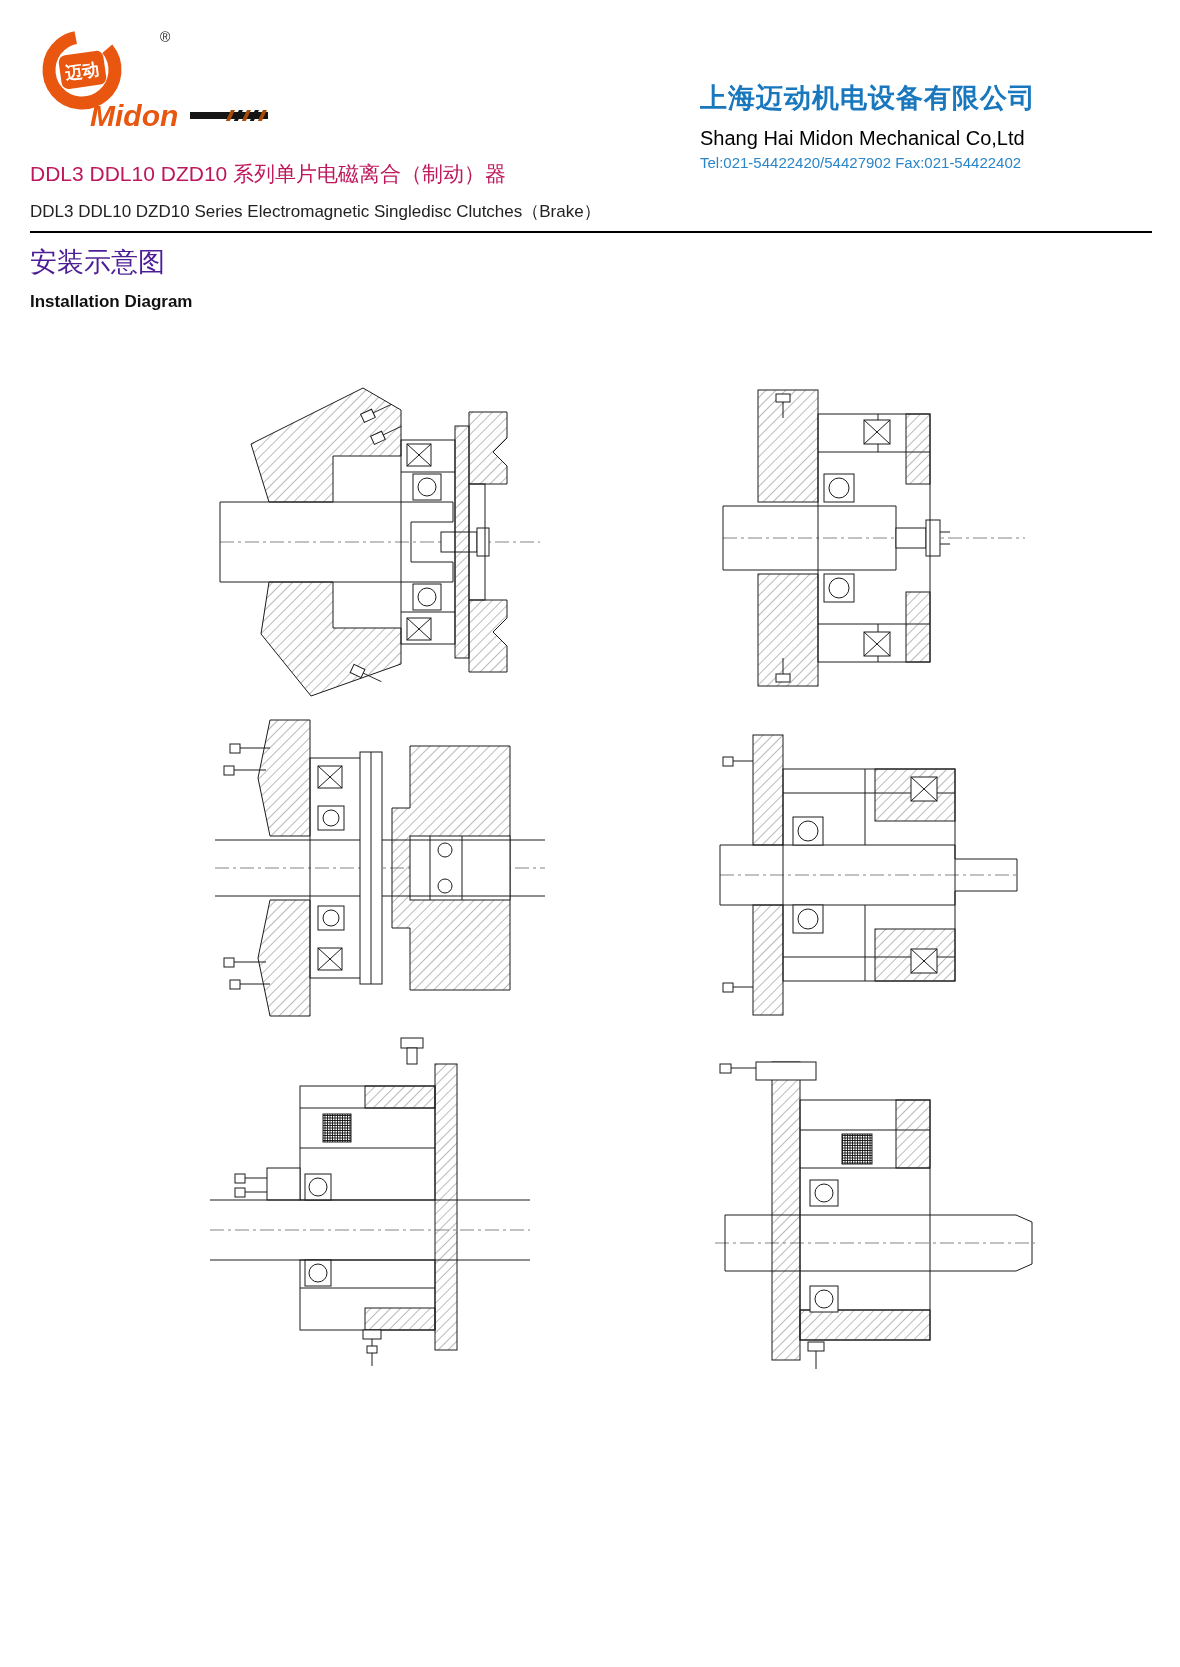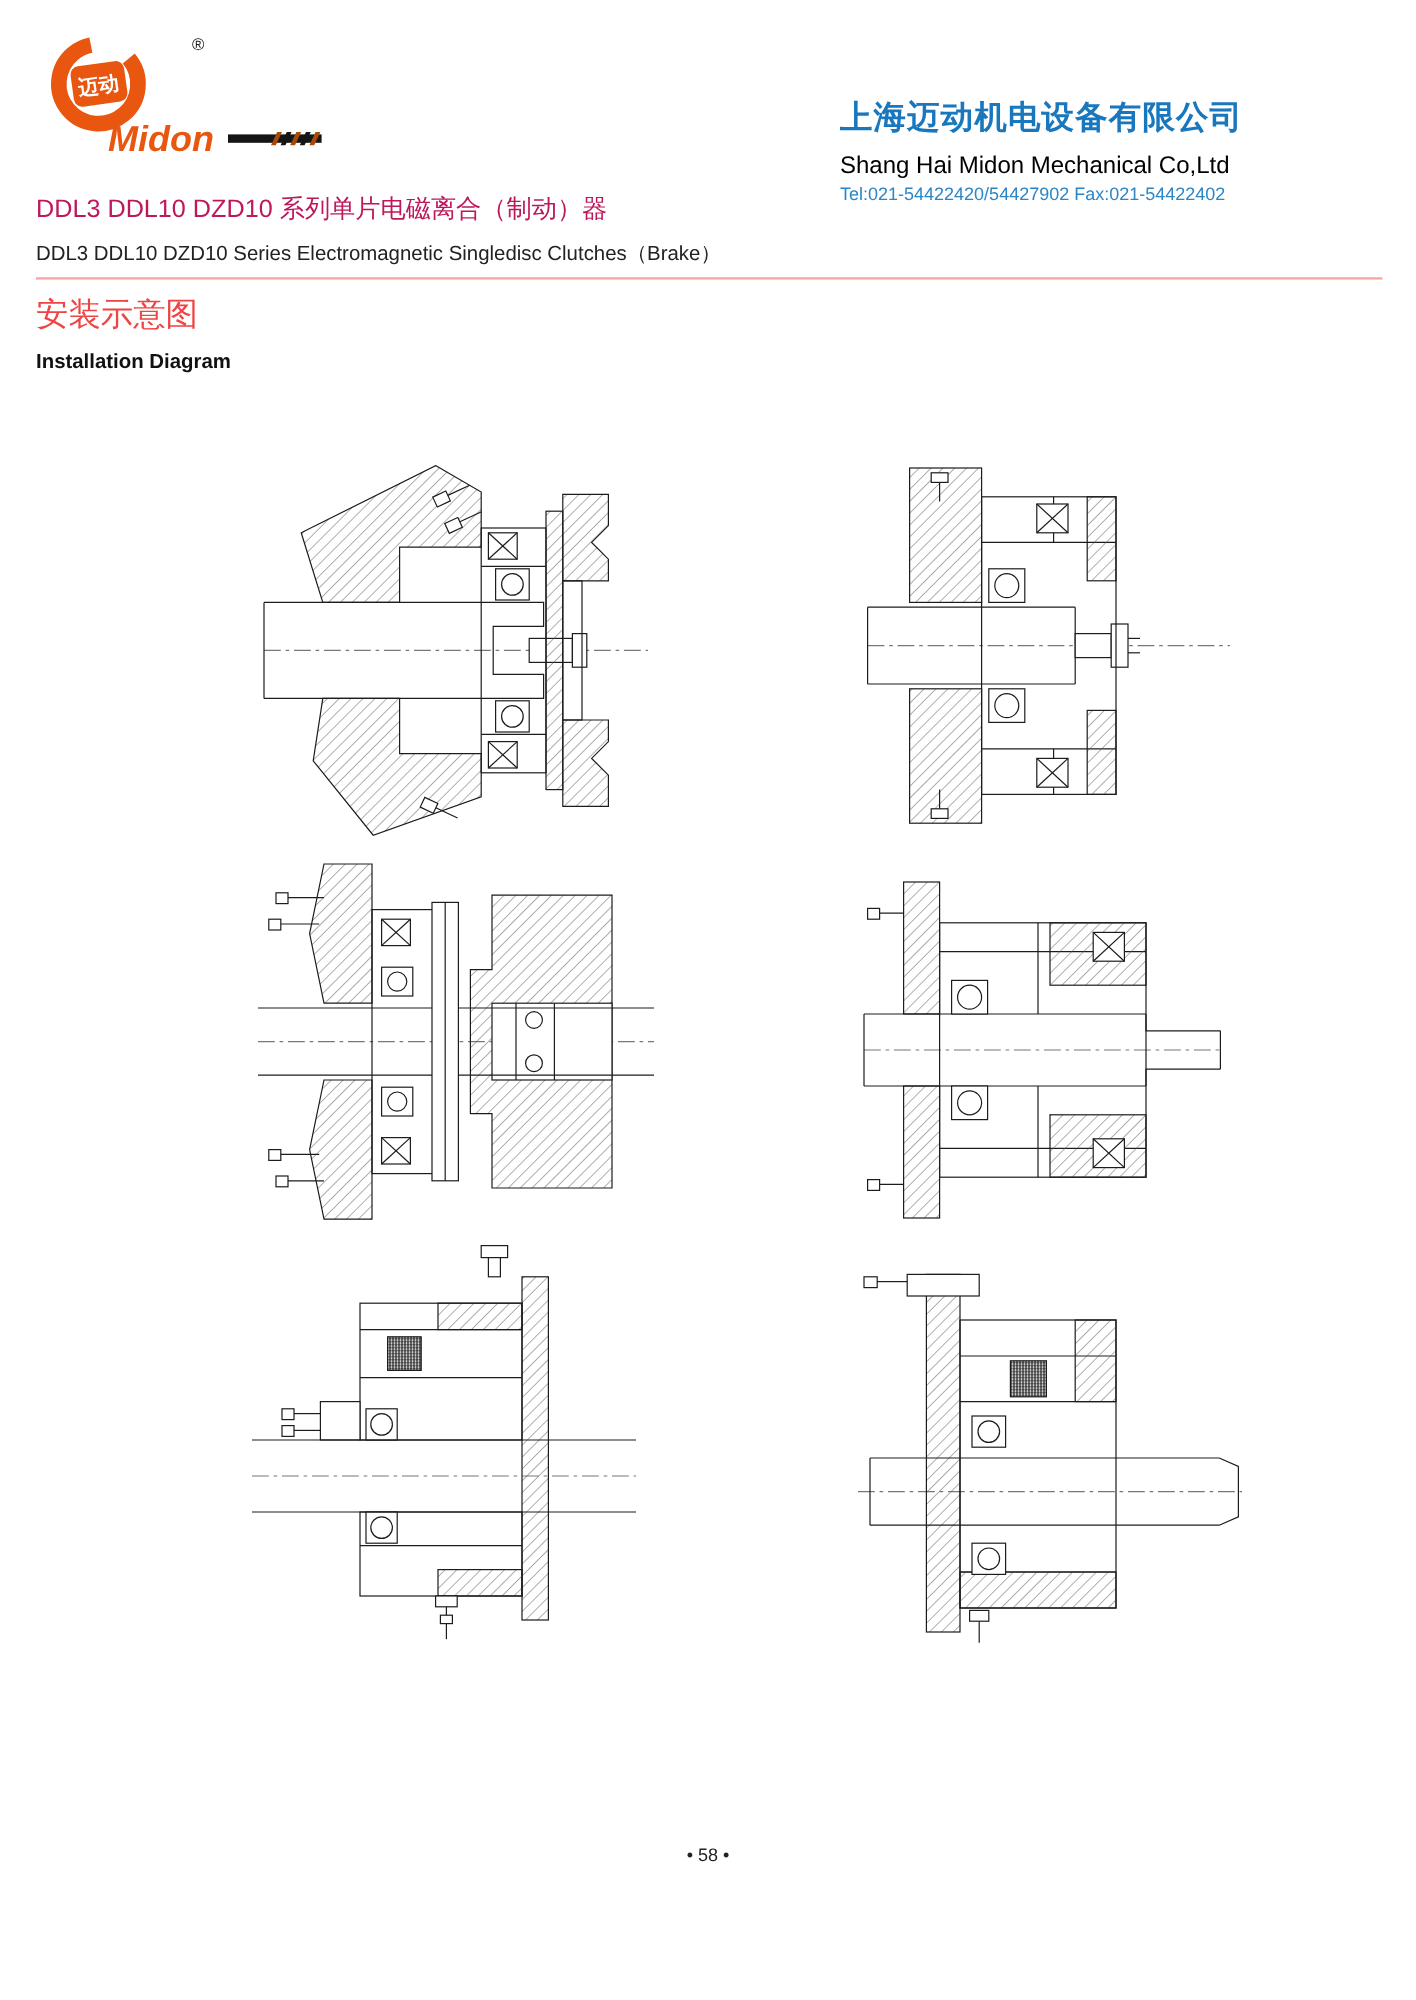--- a/index.html
+++ b/index.html
@@ -10,22 +10,22 @@
   }
   
   .logo-wrap{position:absolute;left:28px;top:22px;width:320px;height:115px;}
   .company-block{position:absolute;left:700px;top:42px;width:420px;}
   .company-cn{color:#1877bd;font-size:27px;font-weight:bold;letter-spacing:1px;line-height:1.2;margin-top:40px;}
   .company-en{color:#000000;font-size:20px;margin-top:12px;line-height:1.2;}
   .company-tel{color:#2a86c8;font-size:15px;margin-top:4px;line-height:1.2;}
   
   .title-cn{position:absolute;left:30px;top:160px;font-size:21px;color:#be185d;}
   .title-en{position:absolute;left:30px;top:200px;width:1122px;font-size:17px;color:#222;
-    padding-bottom:8px;border-bottom:2px solid #fca5a5;}
-  .section-cn{position:absolute;left:30px;top:244px;font-size:27px;color:#ef4444;font-weight:normal;}
+    padding-bottom:8px;border-bottom:2px solid #000000;}
+  .section-cn{position:absolute;left:30px;top:244px;font-size:27px;color:#4c1d95;font-weight:normal;}
   .section-en{position:absolute;left:30px;top:292px;font-size:17px;color:#111;font-weight:bold;}
   
   .footer{position:absolute;left:0;top:1538px;width:100%;text-align:center;
     font-size:15px;color:#222;}
   
   .fig{position:absolute;}
   .ln{stroke:#1c1c1c;stroke-width:1;fill:none;}
   .hz{stroke:#1c1c1c;stroke-width:1;fill:url(#hp);}
   .gz{stroke:#1c1c1c;stroke-width:1;fill:url(#gp);}
   .fl{stroke:#1c1c1c;stroke-width:1;fill:#ffffff;}
@@ -317,15 +317,14 @@
       <line class="ln" x1="15" y1="233" x2="306" y2="233"></line>
       <line class="ln" x1="15" y1="177" x2="15" y2="233"></line>
       <polyline class="ln" points="306,177 322,184 322,226 306,233"></polyline>
     </g>
     <g>
       <rect class="fl" x="98" y="304" width="16" height="9"></rect>
       <line class="ln" x1="106" y1="313" x2="106" y2="331"></line>
     </g>
   </svg>
 
-  <div class="footer">• 58 •</div>
 
 </div>
 
 </body></html>

